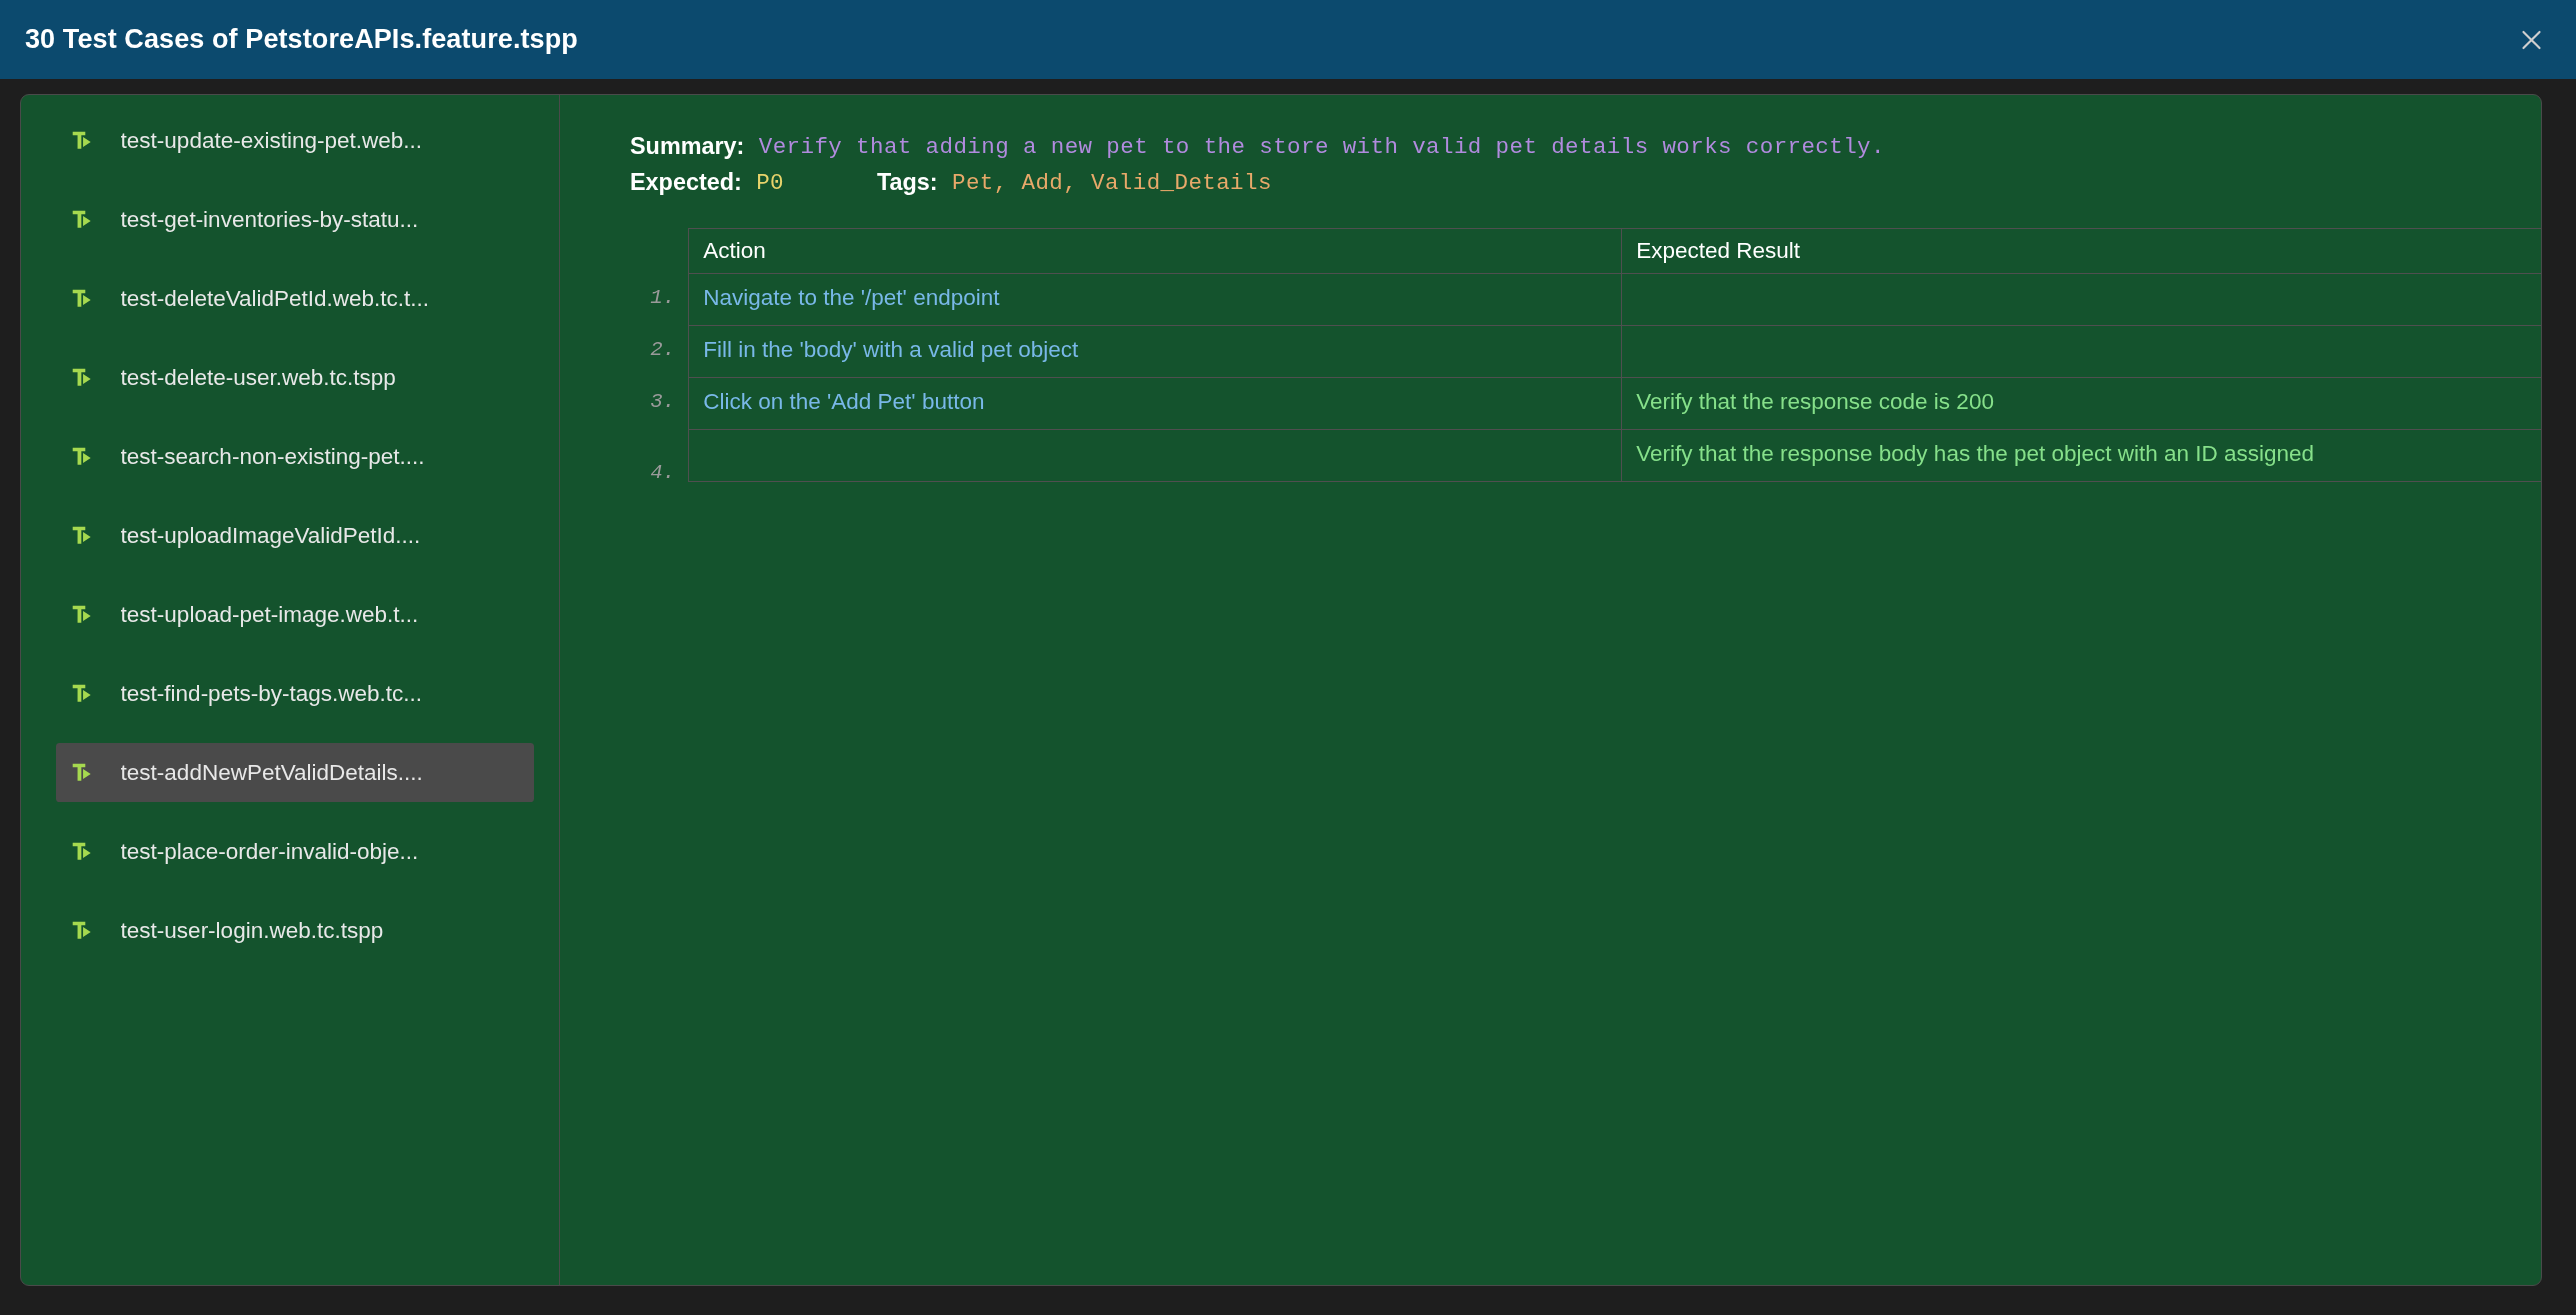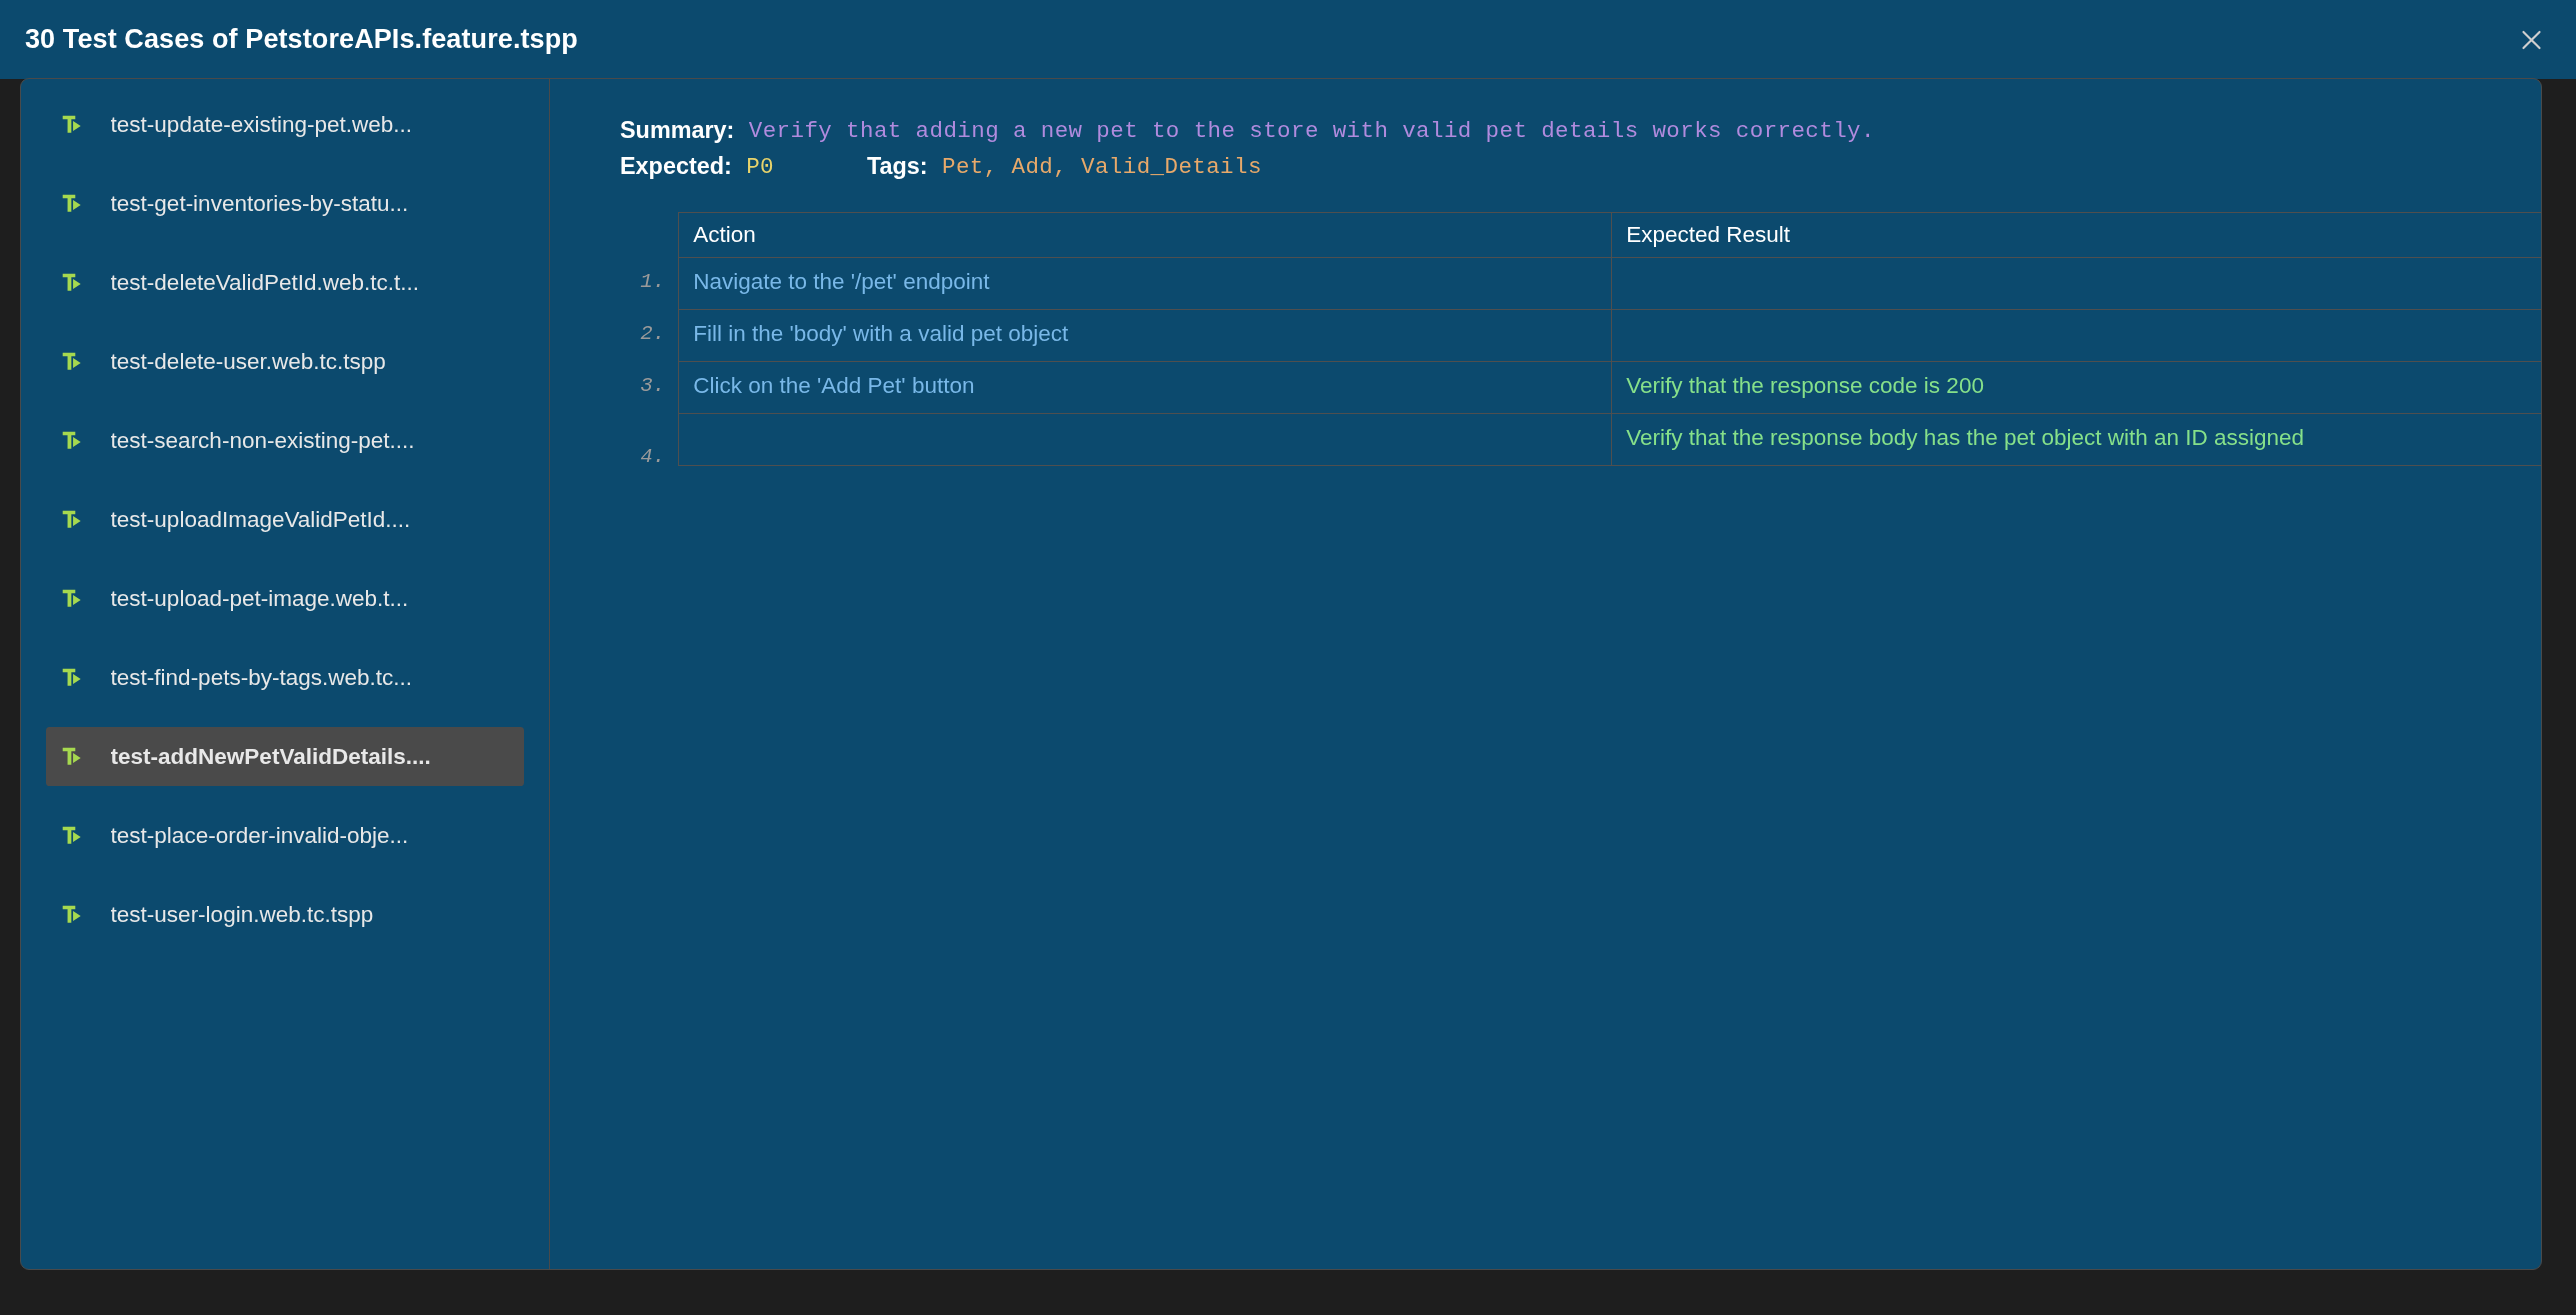--- a/index.html
+++ b/index.html
@@ -45,29 +45,30 @@
     justify-content: center;
     cursor: pointer;
     border-radius: 3.6px;
   }
   #close-button svg { display: block; }
 
   
   #panel {
     position: absolute;
     left: 20px;
-    top: 78px;
+    top: 94px;
     width: 2522px;
     height: 1192px;
     box-sizing: border-box;
     border: 0.9px solid #4a4a4a;
     border-radius: 9px;
-    background: #0c4a6e;
+    background: #14532d;
     display: flex;
     overflow: hidden;
+    padding-left: 10px;
   }
 
   
   #sidebar {
     width: 529px;
     box-sizing: border-box;
     border-right: 0.9px solid #4a4a4a;
     padding: 16px 0 0 0;
     overflow: hidden;
     flex: 0 0 auto;
@@ -77,21 +78,20 @@
     align-items: center;
     height: 59px;
     margin: 0 25px 20px 25px;
     padding: 0 12.6px;
     border-radius: 3.6px;
     cursor: pointer;
     box-sizing: border-box;
   }
   .tc-item.selected {
     background: #4a4a4a;
-    font-weight: bold;
   }
   .tc-icon {
     width: 27px;
     height: 27px;
     flex: 0 0 auto;
     margin-right: 25px;
     display: flex;
     align-items: center;
     justify-content: center;
   }

